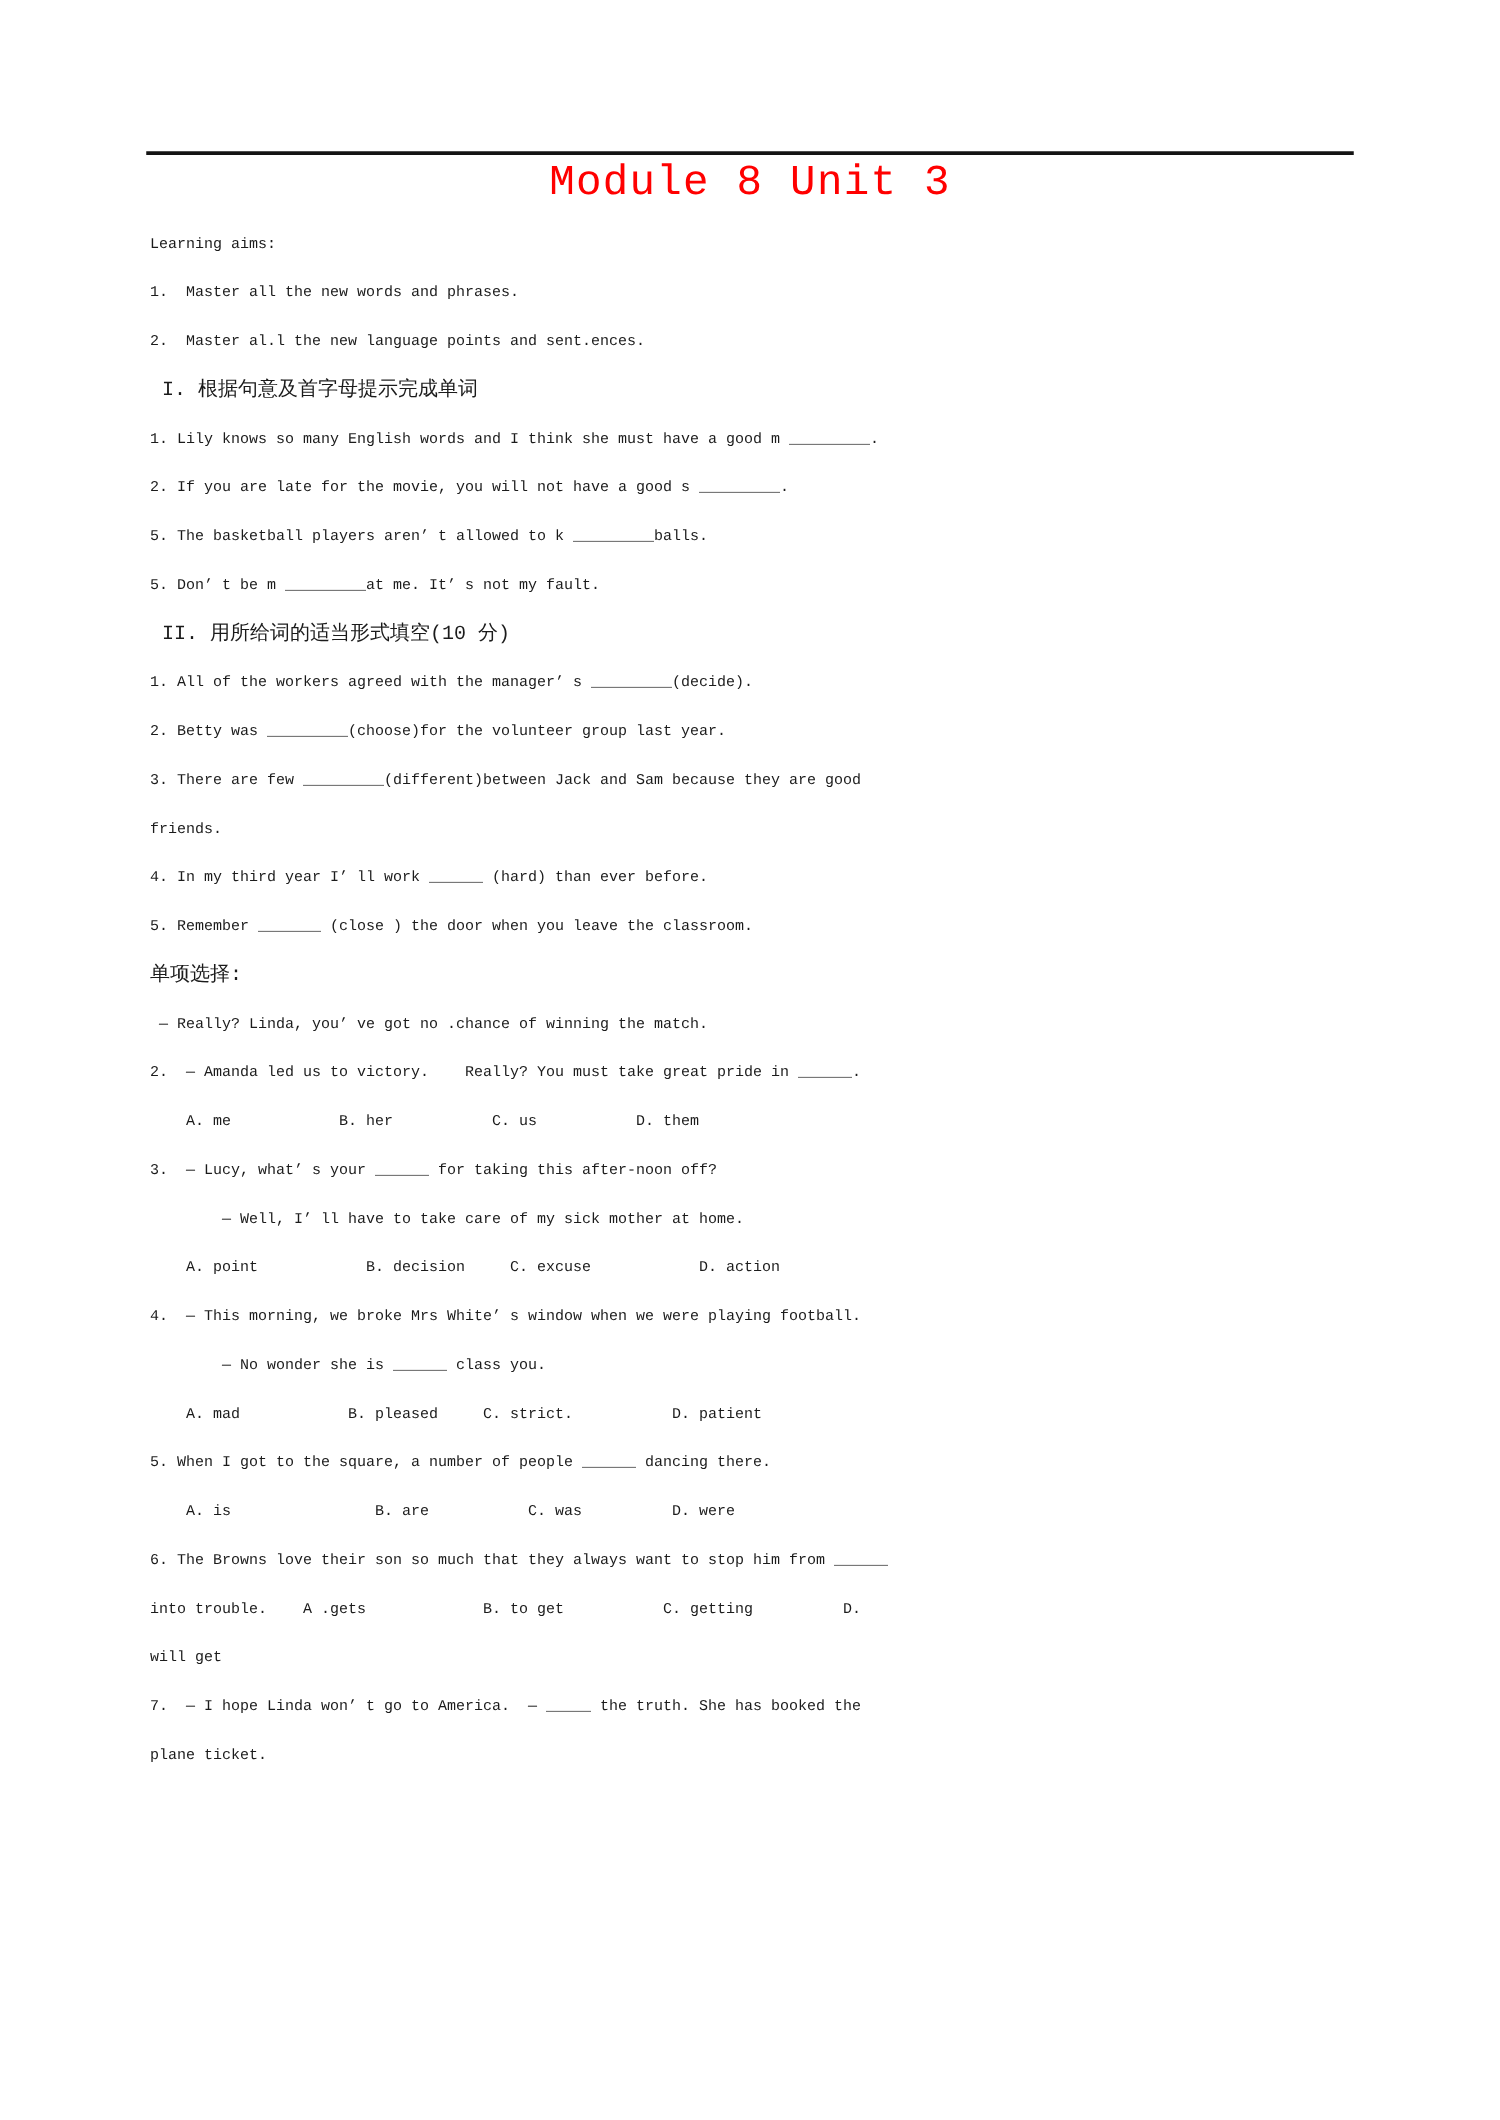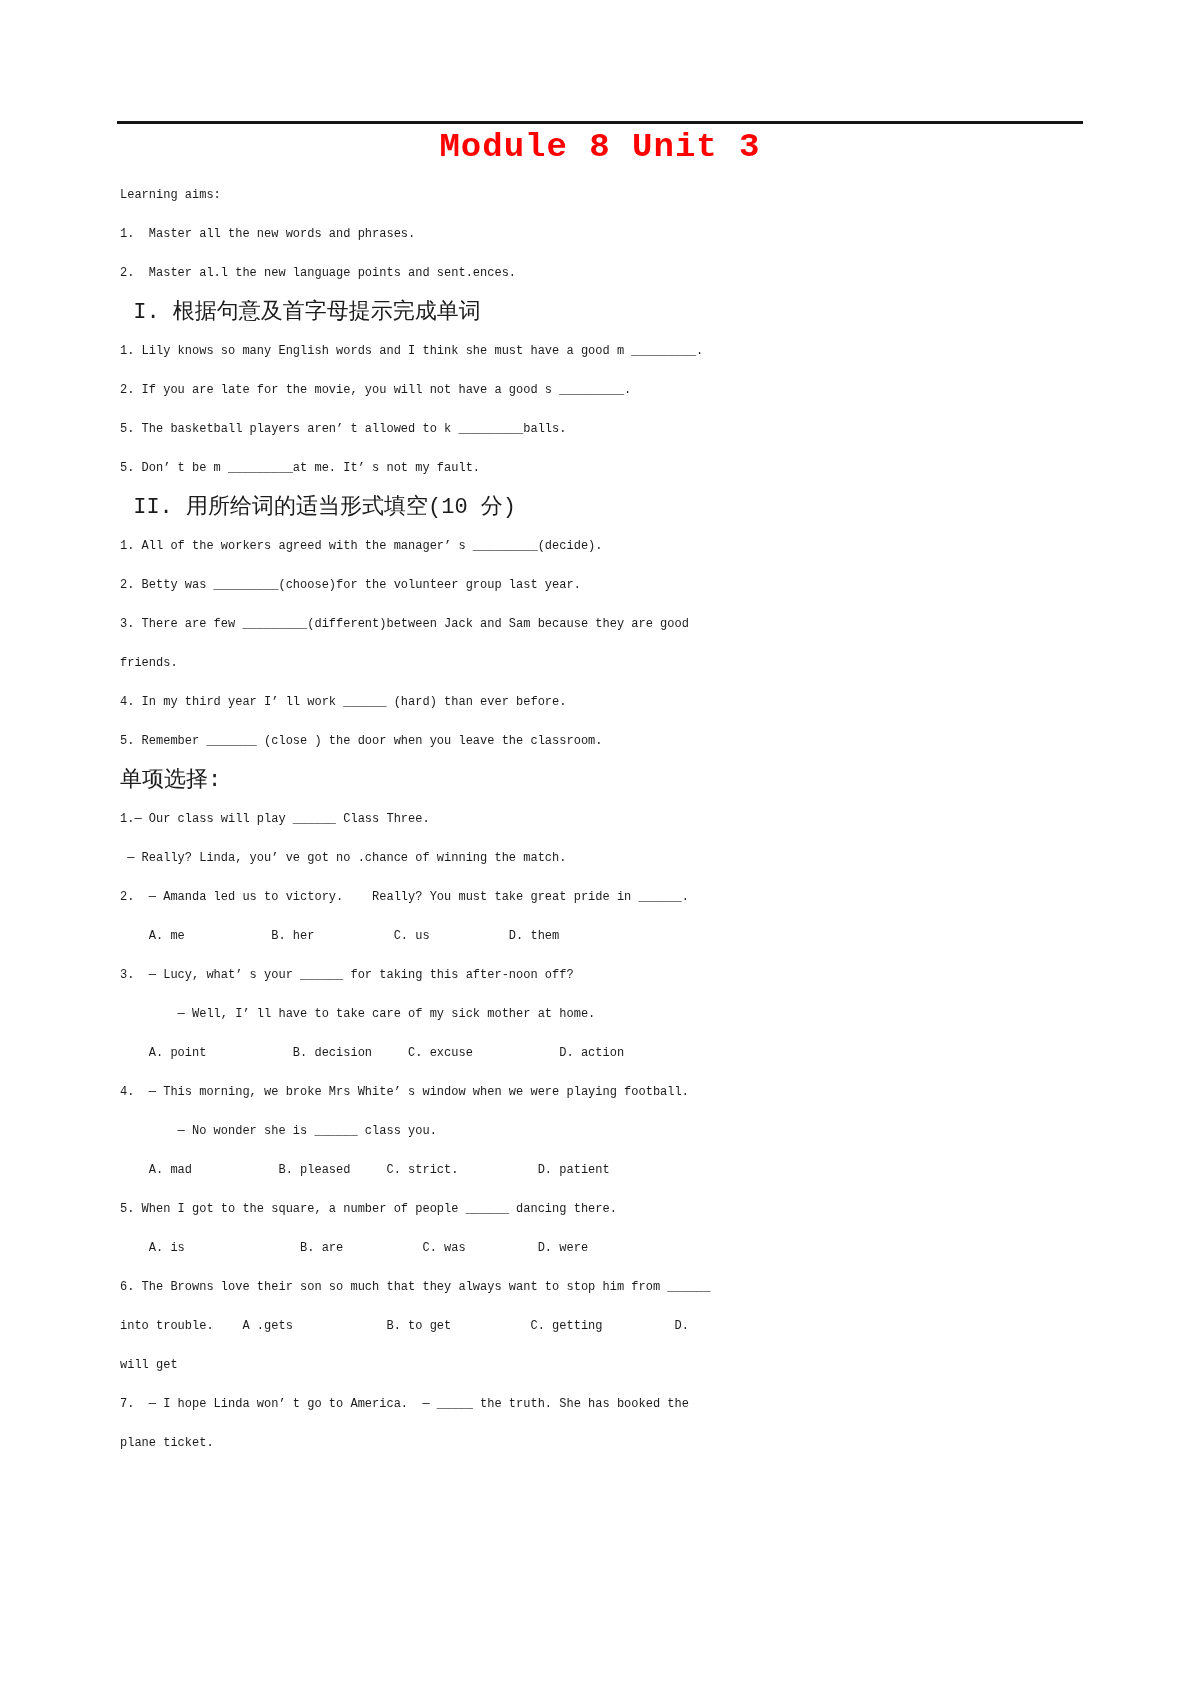--- a/index.html
+++ b/index.html
@@ -20,39 +20,39 @@
     height: 0;
     border-top: 3px solid #141414;
   }
   .title {
     position: absolute;
     left: 117px;
     top: 128px;
     width: 966px;
     text-align: center;
     font-size: 34px;
-    font-weight: bold;
+    font-weight: normal;
     letter-spacing: 1px;
     color: #ff0000;
     white-space: pre;
   }
   .content {
     position: absolute;
     left: 120px;
     top: 176px;
     width: 1060px;
   }
   .line {
     white-space: pre;
     font-size: 12px;
     line-height: 39px;
     height: 39px;
   }
   .line.cjk {
-    font-size: 22px;
+    font-size: 16px;
     font-family: "Liberation Mono", "DejaVu Sans", sans-serif;
   }
 </style>
 </head>
 <body>
 
 <div class="sheet">
   <div class="rule"></div>
   <div class="title">Module 8 Unit 3</div>
   <div class="content">
@@ -65,21 +65,20 @@
     <div class="line">5. The basketball players aren’ t allowed to k _________balls.</div>
     <div class="line">5. Don’ t be m _________at me. It’ s not my fault.</div>
     <div class="line cjk"> II. 用所给词的适当形式填空(10 分)</div>
     <div class="line">1. All of the workers agreed with the manager’ s _________(decide).</div>
     <div class="line">2. Betty was _________(choose)for the volunteer group last year.</div>
     <div class="line">3. There are few _________(different)between Jack and Sam because they are good</div>
     <div class="line">friends.</div>
     <div class="line">4. In my third year I’ ll work ______ (hard) than ever before.</div>
     <div class="line">5. Remember _______ (close ) the door when you leave the classroom.</div>
     <div class="line cjk">单项选择:</div>
-    <div class="line">1.— Our class will play ______ Class Three.</div>
     <div class="line"> — Really? Linda, you’ ve got no .chance of winning the match.</div>
     <div class="line">2.  — Amanda led us to victory.    Really? You must take great pride in ______.</div>
     <div class="line">    A. me            B. her           C. us           D. them</div>
     <div class="line">3.  — Lucy, what’ s your ______ for taking this after-noon off?</div>
     <div class="line">        — Well, I’ ll have to take care of my sick mother at home.</div>
     <div class="line">    A. point            B. decision     C. excuse            D. action</div>
     <div class="line">4.  — This morning, we broke Mrs White’ s window when we were playing football.</div>
     <div class="line">        — No wonder she is ______ class you.</div>
     <div class="line">    A. mad            B. pleased     C. strict.           D. patient</div>
     <div class="line">5. When I got to the square, a number of people ______ dancing there.</div>

